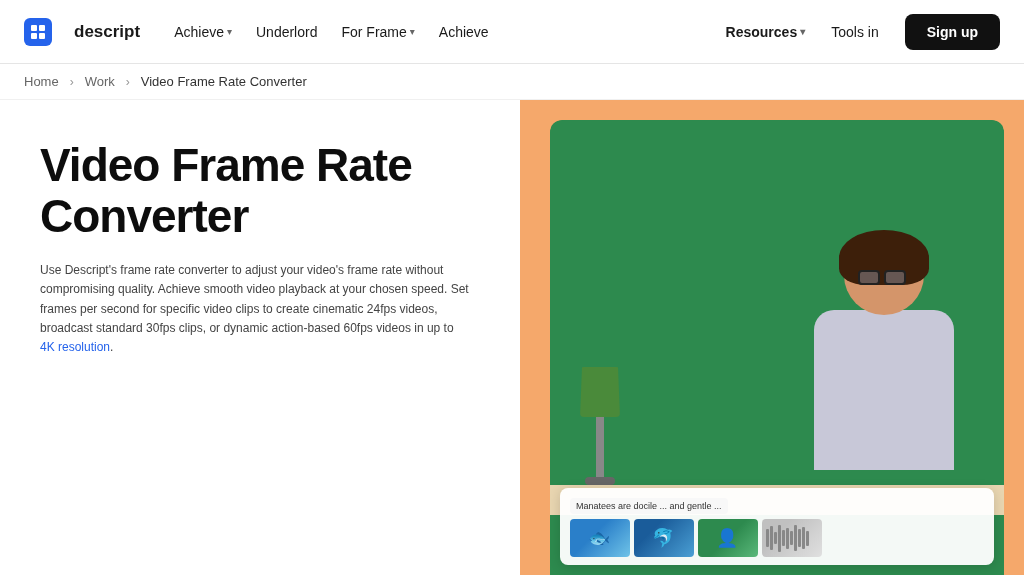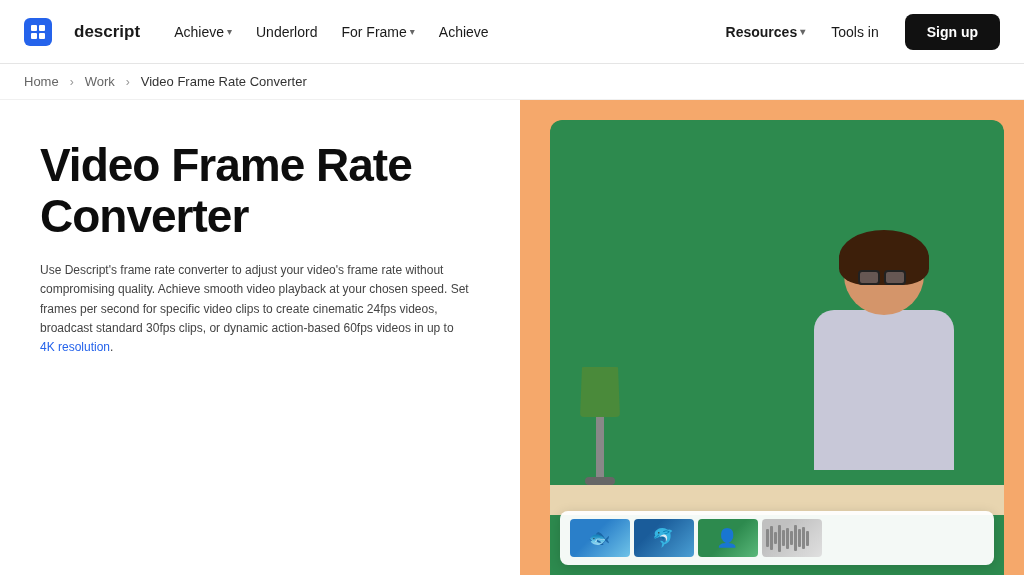--- a/index.html
+++ b/index.html
@@ -393,20 +393,21 @@
               <div class="glass"></div>
               <div class="glass"></div>
             </div>
           </div>
           <div class="person-body"></div>
         </div>
 
         <div class="desk"></div>
 
         <div class="ui-overlay">
+          <div class="ui-overlay-top">Manatees are docile  ...  and gentle  ...</div>
           <div class="ui-thumbnails">
             <div class="thumbnail thumb-1">
               <div class="thumb-animal">🐟</div>
             </div>
             <div class="thumbnail thumb-2">
               <div class="thumb-animal">🐬</div>
             </div>
             <div class="thumbnail thumb-3">
               <div style="width:100%;height:100%;display:flex;align-items:center;justify-content:center;font-size:18px;">👤</div>
             </div>

